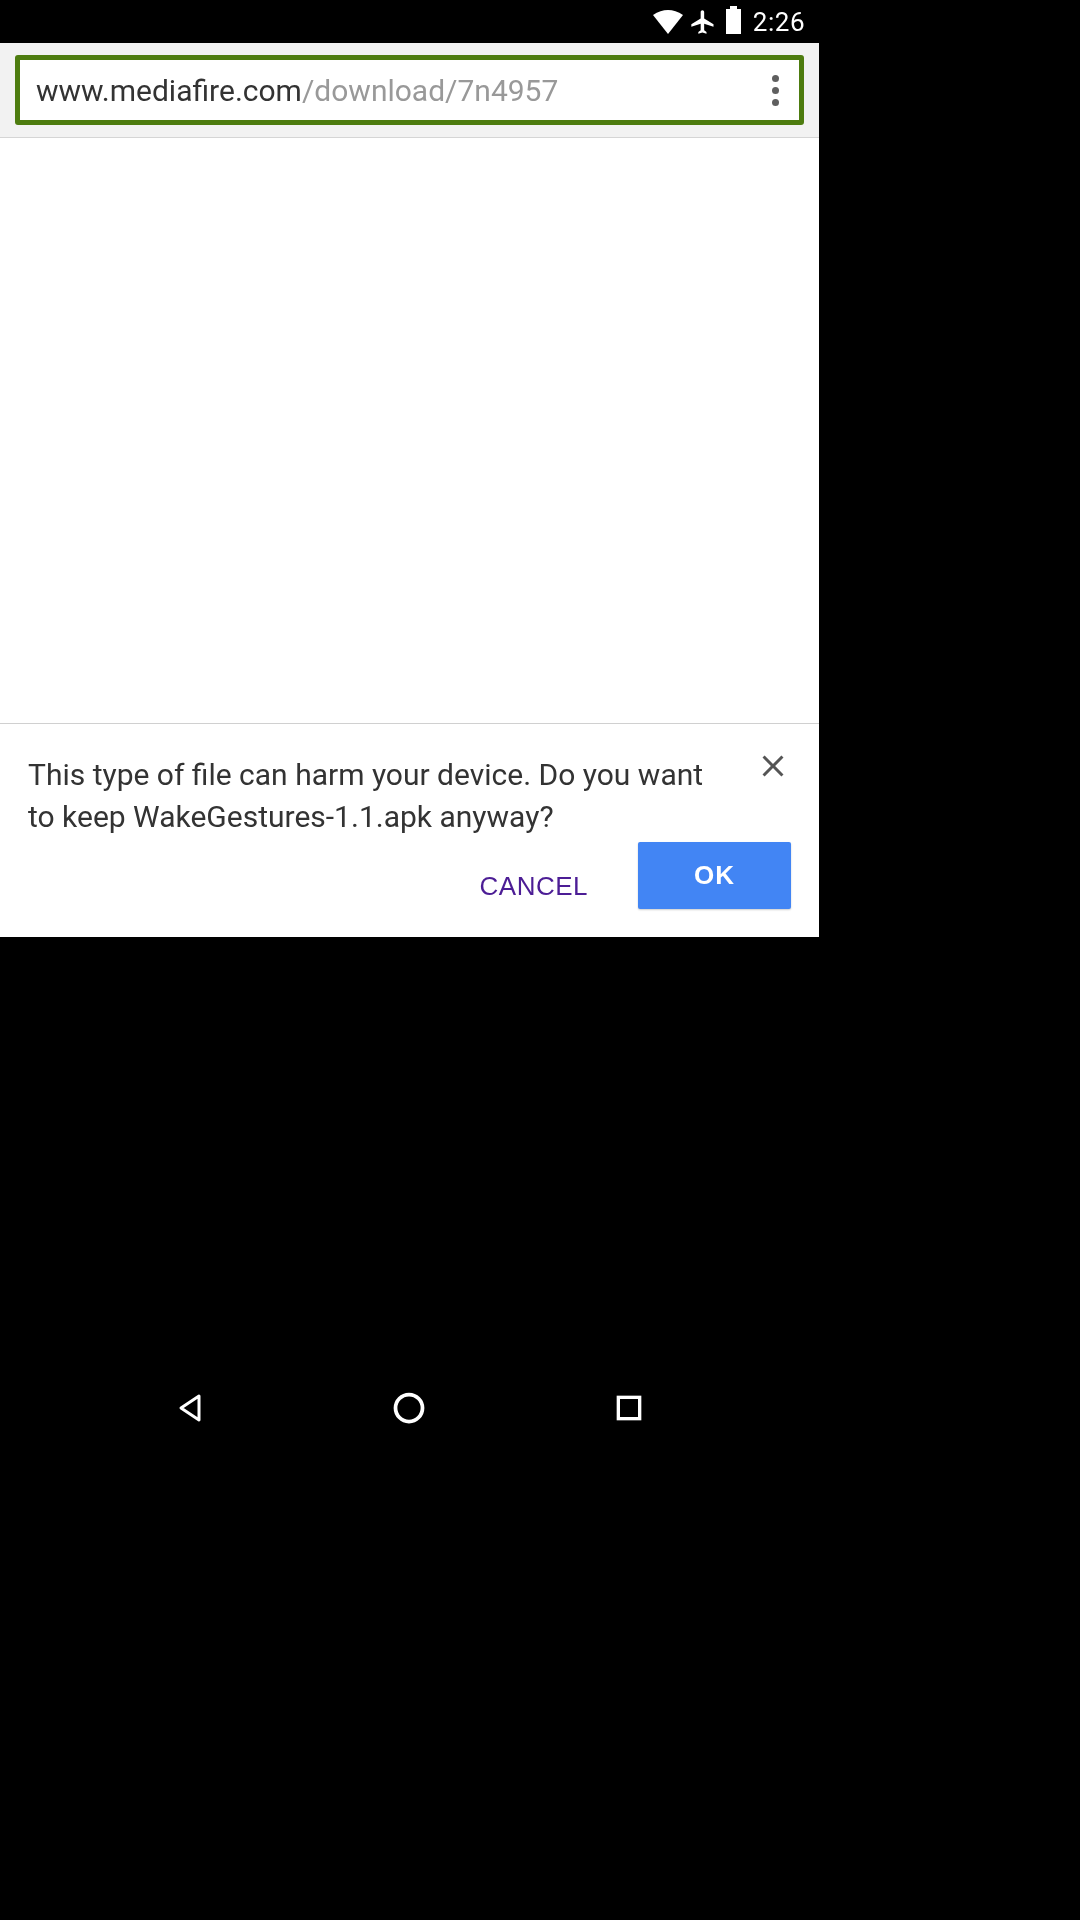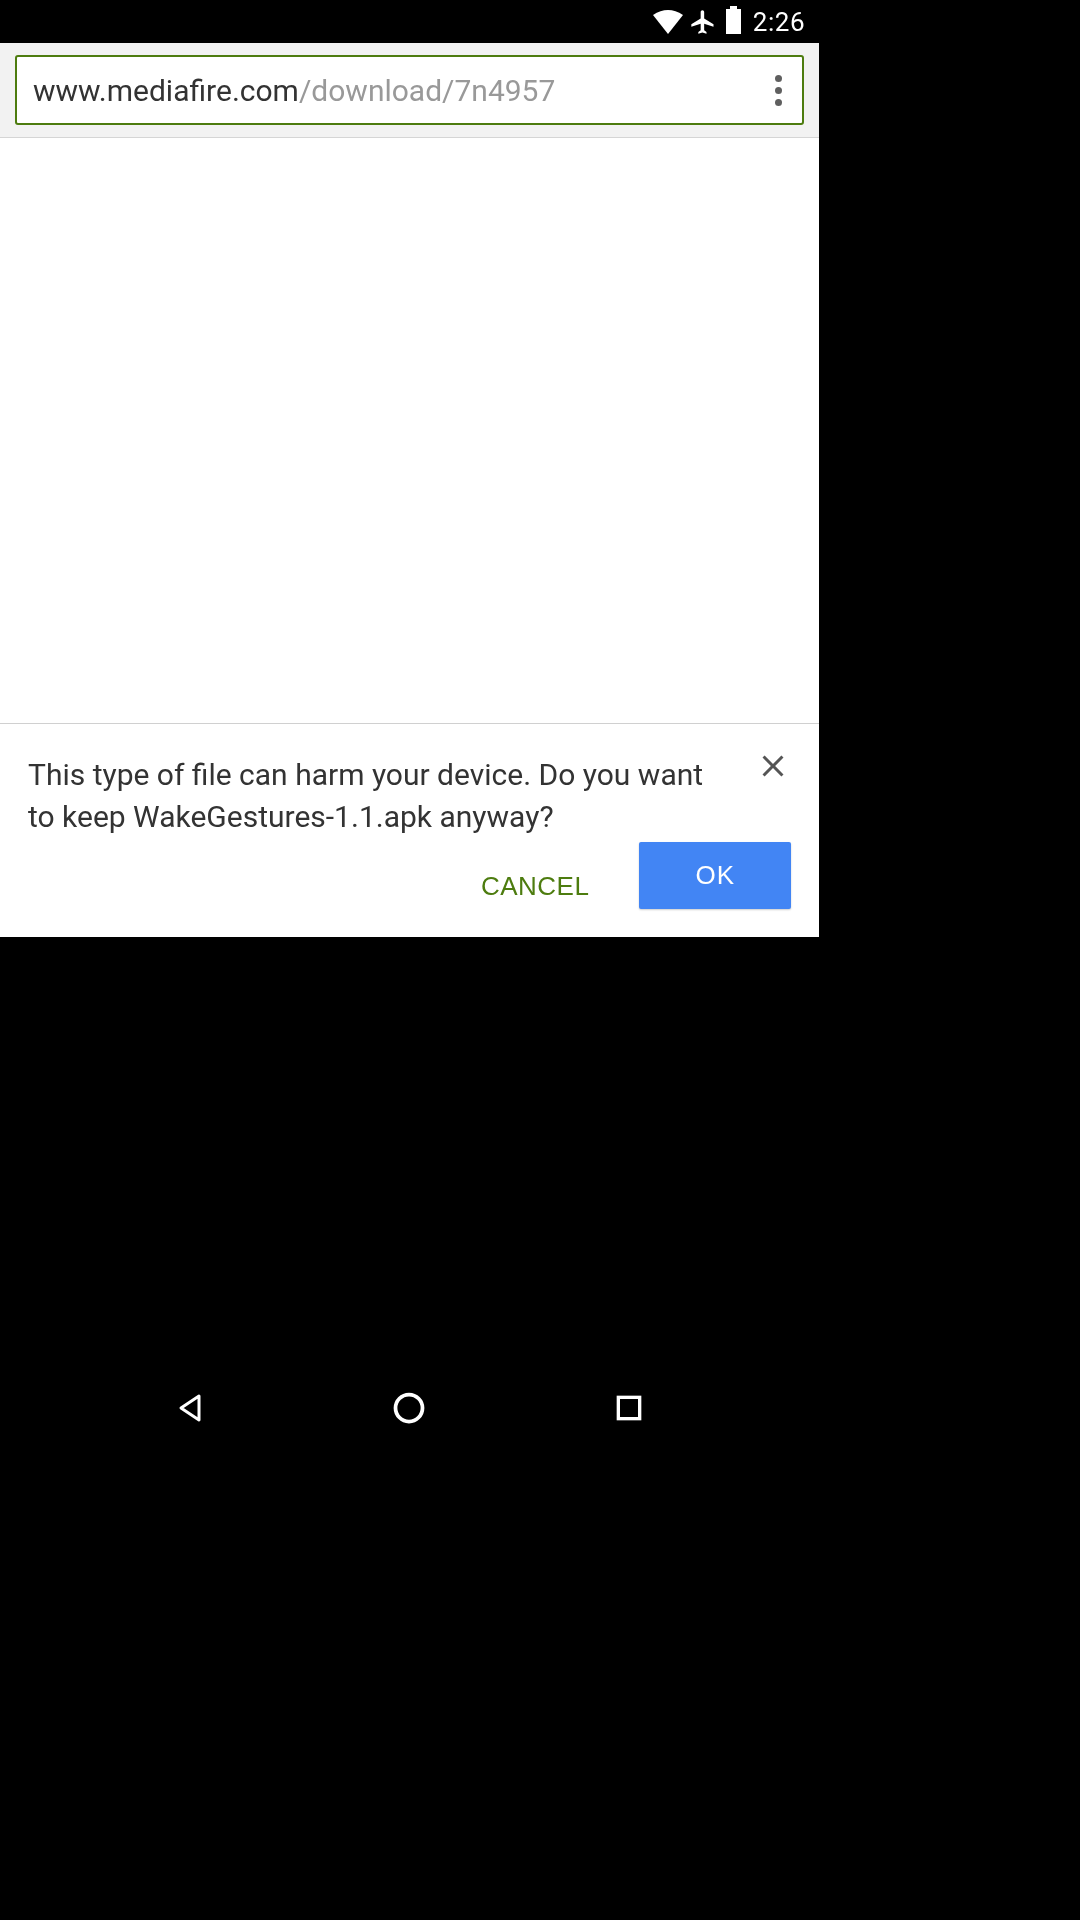--- a/index.html
+++ b/index.html
@@ -56,21 +56,21 @@
       background: #f2f2f2;
       border-bottom: 1px solid #d5d5d5;
       padding: 12px 15px;
       display: flex;
       align-items: center;
     }
     .url-bar {
       flex: 1;
       height: 70px;
       background: #fff;
-      border: 2px solid #4d7c0f;
+      border: 5px solid #4d7c0f;
       border-radius: 3px;
       display: flex;
       align-items: center;
       padding: 0 16px;
     }
     .url-text {
       flex: 1;
       font-size: 30px;
       color: #999;
       white-space: nowrap;
@@ -123,34 +123,34 @@
     }
     .dialog-actions {
       position: absolute;
       bottom: 28px;
       right: 28px;
       display: flex;
       align-items: center;
       gap: 50px;
     }
     .cancel-button {
-      color: #4d7c0f;
+      color: #4c1d95;
       font-size: 26px;
       font-weight: 500;
       letter-spacing: 0.5px;
       cursor: pointer;
       background: none;
       border: none;
       margin-top: 21px;
     }
     .ok-button {
       background: #4285f4;
       color: #fff;
       font-size: 26px;
-      font-weight: 400;
+      font-weight: 700;
       border: none;
       padding: 18px 56px;
       border-radius: 2px;
       cursor: pointer;
       letter-spacing: 1px;
       box-shadow: 0 1px 2px rgba(0,0,0,0.2);
     }
     .nav-bar {
       position: absolute;
       bottom: 0;

